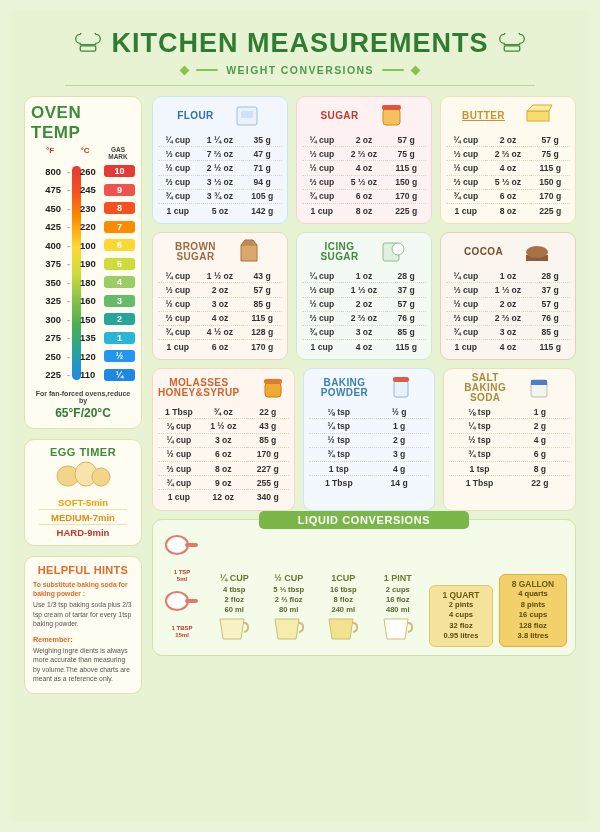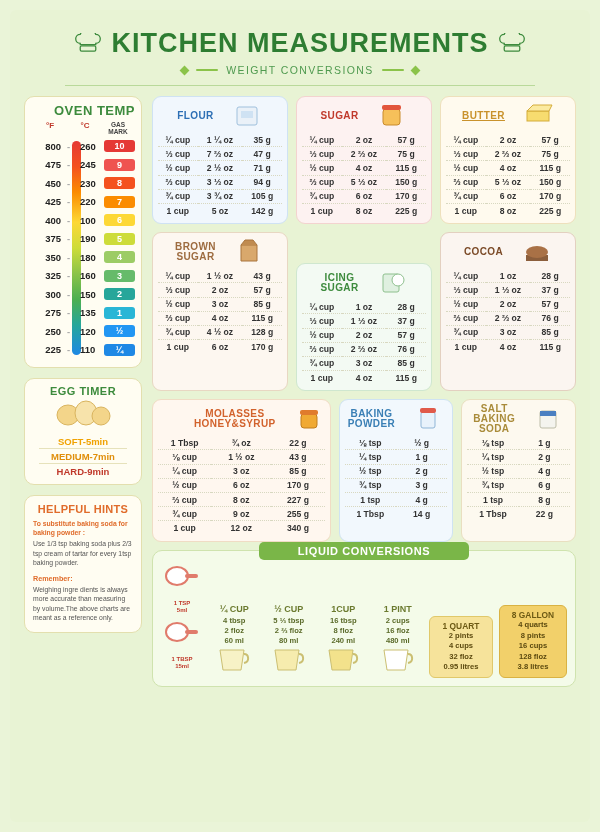--- a/index.html
+++ b/index.html
@@ -27,21 +27,21 @@
     font-size: 27px; font-weight: bold; letter-spacing: 1px;
     color: #2e7d32;
   }
   .title-row { display: flex; align-items: center; justify-content: center; gap: 10px; }
   .chef-hat { width: 26px; height: 22px; }
   .subtitle-row {
     display: flex; align-items: center; justify-content: center;
     gap: 8px; margin-top: 5px;
   }
   .subtitle {
-    font-size: 10.5px; font-weight: normal; letter-spacing: 1.4px;
+    font-size: 10.5px; font-weight: bold; letter-spacing: 1.4px;
     color: #4f9a4f;
   }
   .dash { width: 22px; height: 2px; background: #8bc34a; border-radius: 1px; }
   .diamond { width: 7px; height: 7px; background: #8bc34a; transform: rotate(45deg); }
   .rule {
     width: 470px; height: 1px; background: #b9d99a;
     margin: 9px auto 0;
   }
 
   
@@ -50,21 +50,21 @@
   .right-col { flex: 1; }
 
   
   .oven {
     background: #fffdf2;
     border: 1px solid #e3dfae;
     border-radius: 10px;
     padding: 6px 6px 8px;
   }
   .oven-title {
-    text-align: right; font-size: 13px; font-weight: bold;
+    text-align: left; font-size: 17px; font-weight: bold;
     color: #3d8b3d; letter-spacing: .5px; margin-bottom: 3px;
   }
   .oven-head {
     display: flex; font-size: 8px; font-weight: bold; color: #444;
     padding: 0 2px 2px;
   }
   .oven-head .c1 { width: 34px; text-align: center; color: #c0392b; }
   .oven-head .c2 { width: 36px; text-align: center; color: #c0392b; }
   .oven-head .c3 { flex: 1; text-align: center; line-height: 7px; font-size: 6.5px; }
   .oven-rows { position: relative; }
@@ -149,26 +149,26 @@
 
   
   .v-blue { background: #f1f7fd; border: 1px solid #cfe2f3; }
   .v-blue .ing-name { color: #2d6fb5; }
   .v-red { background: #fdf2f1; border: 1px solid #f3d3cf; }
   .v-red .ing-name { color: #c0392b; }
   .v-gold { background: #fffaee; border: 1px solid #eee0bc; }
   .v-gold .ing-name { color: #c9922c; text-decoration: underline; }
   .v-brown { background: #fdf7f0; border: 1px solid #e8d7c2; }
   .v-brown .ing-name { color: #9d6b3f; }
-  .v-green { background: #f3faf3; border: 1px solid #cfe7cf; margin-top: 31px; }
+  .v-green { background: #f3faf3; border: 1px solid #cfe7cf; }
   .v-green .ing-name { color: #3d8b3d; }
   .v-cocoa { background: #fbf5f0; border: 1px solid #e3d0c0; }
   .v-cocoa .ing-name { color: #7b4a27; }
   .v-orange { background: #fff7ef; border: 1px solid #f0dcc4; }
-  .v-orange .ing-name { color: #d2622c; margin-left: 36px; }
+  .v-orange .ing-name { color: #d2622c; }
   .v-sky { background: #f2f8fd; border: 1px solid #cfe3f2; }
   .v-sky .ing-name { color: #3a7fb5; }
   .v-sand { background: #fdf9ef; border: 1px solid #e9dfc0; }
   .v-sand .ing-name { color: #a98b3a; }
 
   
   .liquid {
     background: #f4fbe9; border: 1px solid #cfe3ae;
     border-radius: 10px; padding: 0 8px 8px;
     margin-top: 2px;
@@ -303,20 +303,24 @@
                 <span class="c">120</span>
                 <span class="g" style="background:#2196f3">½</span>
               </div>
               <div class="oven-row">
                 <span class="f">225</span>
                 <span class="dash2">-</span>
                 <span class="c">110</span>
                 <span class="g" style="background:#1e88e5">¼</span>
               </div>
             </div>
+          <div class="oven-note">
+            <span>For fan-forced ovens,reduce by</span>
+            <b>65°F/20°C</b>
+          </div>
         </div>
 
         <div class="egg">
           <div class="egg-title">EGG TIMER</div>
           <div class="eggs-art">
             <svg width="62" height="26" viewBox="0 0 62 26">
               <ellipse cx="16" cy="15" rx="11" ry="10" fill="#f3d58a" stroke="#d9b45e"></ellipse>
               <ellipse cx="34" cy="13" rx="11" ry="12" fill="#f7e3ab" stroke="#d9b45e"></ellipse>
               <ellipse cx="49" cy="16" rx="9" ry="9" fill="#f3d58a" stroke="#d9b45e"></ellipse>
             </svg>

